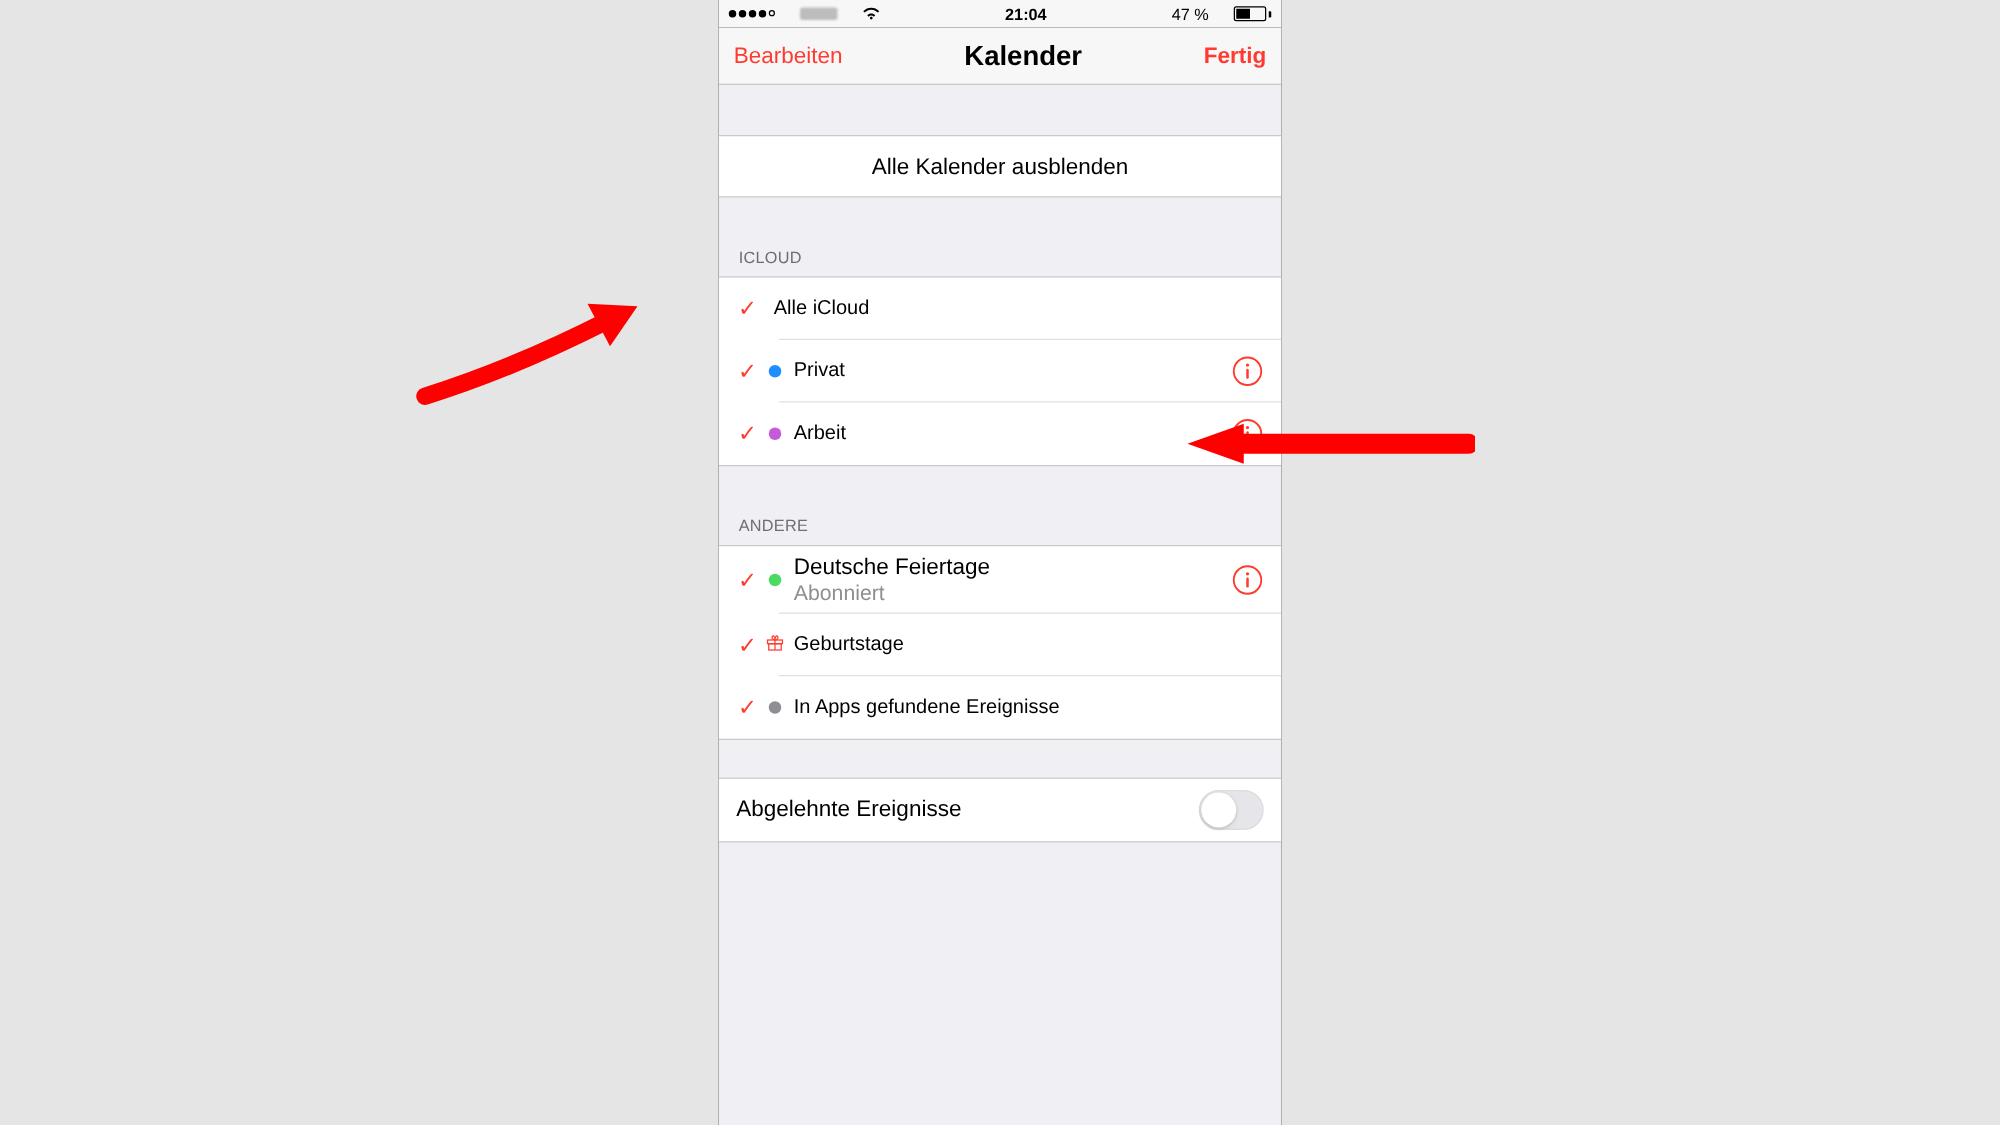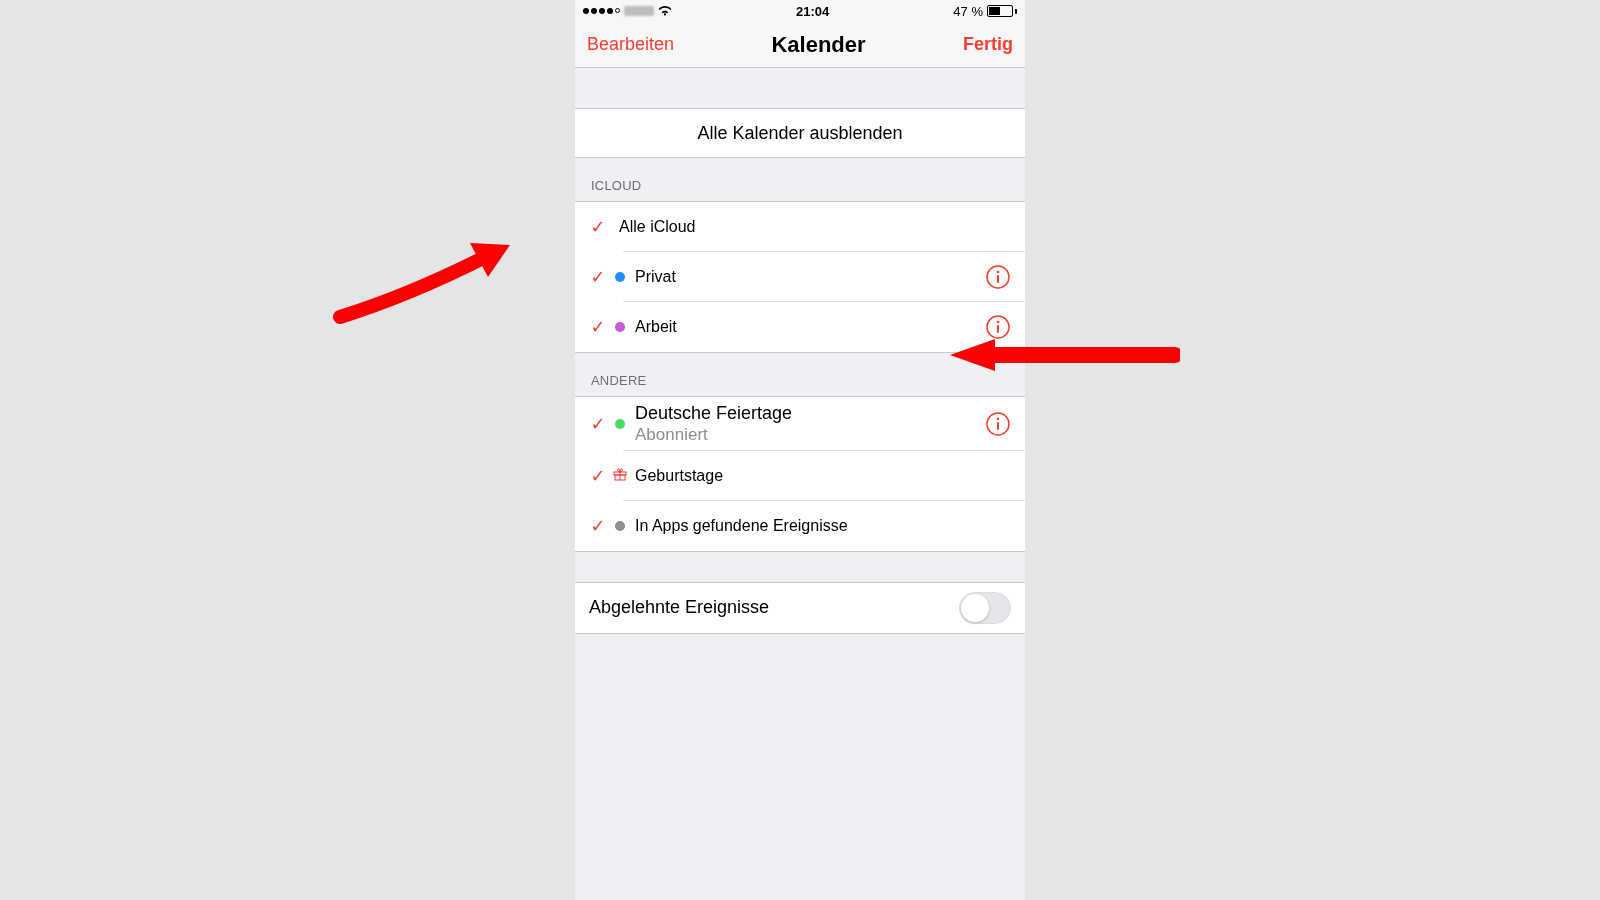--- a/index.html
+++ b/index.html
@@ -24,21 +24,21 @@
   .status-bar {
     height: 22px;
     background: #f7f7f8;
     display: flex;
     align-items: center;
     justify-content: space-between;
     padding: 0 8px;
     font-size: 13px;
     color: #000;
   }
-  .status-left, .status-right { display: flex; align-items: center; gap: 4px; }
+  .status-left, .status-right { display: flex; align-items: center; gap: 20px; }
   .signal-dots { display: flex; gap: 2px; }
   .sd { width: 6px; height: 6px; border-radius: 50%; background:#000; }
   .sd.empty { background: transparent; border:1px solid #000; width:5px; height:5px;}
   .carrier-blur { width: 30px; height: 10px; background: #bdbdbd; filter: blur(1px); border-radius:2px;}
   .battery { display:flex; align-items:center; gap:2px;}
   .battery-body { width:26px; height:12px; border:1px solid #000; border-radius:2px; position:relative;}
   .battery-fill { position:absolute; left:1px; top:1px; bottom:1px; width:46%; background:#000;}
   .battery-cap { width:2px; height:5px; background:#000; border-radius:0 1px 1px 0;}
   
   .nav-bar {
@@ -61,21 +61,21 @@
     border-bottom: 1px solid #c8c7cc;
     min-height: 50px;
     display:flex;
     align-items:center;
     padding: 0 14px;
     font-size: 18px;
     color:#000;
   }
   .row.center { justify-content: center; text-align: right; }
   .section-header {
-    padding: 20px 16px 8px 16px;
+    padding: 40px 16px 8px 16px;
     font-size: 13px;
     color: #6d6d72;
     letter-spacing: 0.2px;
   }
   .group { background:#fff; border-top:1px solid #c8c7cc; border-bottom:1px solid #c8c7cc; }
   .cell {
     min-height: 50px;
     display:flex;
     align-items:center;
     padding: 0 14px 0 12px;

